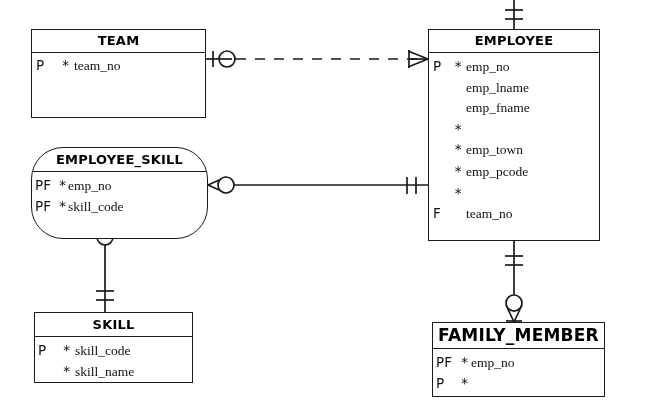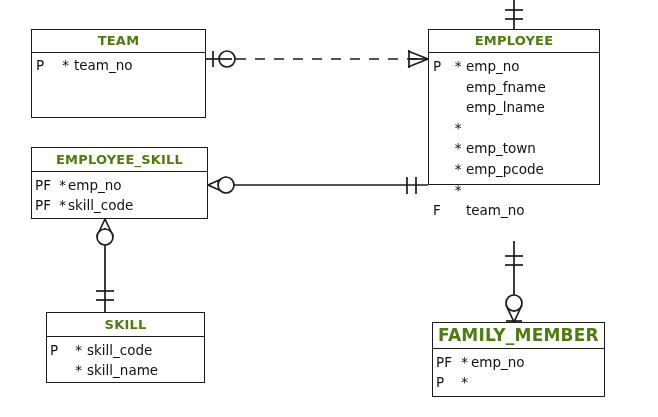--- a/index.html
+++ b/index.html
@@ -32,21 +32,21 @@
     box-sizing: border-box;
     border: 1.6px solid #1b1b1b;
     background: #ffffff;
     z-index: 3;
   }
   .entity-header {
     box-sizing: border-box;
     border-bottom: 1.6px solid #1b1b1b;
     text-align: center;
     font-weight: bold;
-    color: #4d7c0f;
+    color: #000000;
     letter-spacing: 0.2px;
     white-space: nowrap;
     overflow: hidden;
   }
   .entity-body {
     box-sizing: border-box;
     padding-top: 3px;
   }
   .attr-row {
     display: flex;
@@ -58,42 +58,43 @@
     flex: 0 0 auto;
     text-align: left;
   }
   .attr-opt {
     flex: 0 0 auto;
     text-align: center;
   }
   .attr-name {
     flex: 1 1 auto;
     text-align: left;
+    font-family: Liberation Serif, serif;
   }
 
   
   #ent-team            { left: 31px;  top: 29px;  width: 175px; height: 89px; }
   #ent-team .entity-header { height: 23px; line-height: 22px; font-size: 13px; }
   #ent-team .attr-row  { font-size: 13.5px; line-height: 19px; padding-left: 4px; }
   #ent-team .attr-key  { width: 21px; }
   #ent-team .attr-opt  { width: 17px; }
 
-  #ent-employee        { left: 428px; top: 29px;  width: 172px; height: 156px; }
+  #ent-employee        { left: 428px; top: 29px;  width: 172px; height: 212px; }
   #ent-employee .entity-header { height: 23px; line-height: 22px; font-size: 13px; }
   #ent-employee .attr-row { font-size: 13.5px; line-height: 20.6px; padding-left: 4px; }
   #ent-employee .attr-key { width: 17px; }
   #ent-employee .attr-opt { width: 16px; }
 
-  #ent-employee-skill  { left: 31px;  top: 147px; width: 177px; height: 72px; }
+  #ent-employee-skill  { left: 31px;  top: 147px; width: 177px; height: 92px; border-radius: 32px; }
   #ent-employee-skill .entity-header { height: 24px; line-height: 23px; font-size: 13px; }
   #ent-employee-skill .attr-row { font-size: 13.5px; line-height: 20px; padding-left: 3px; }
   #ent-employee-skill .attr-key { width: 22px; }
   #ent-employee-skill .attr-opt { width: 11px; }
 
-  #ent-skill           { left: 46px;  top: 312px; width: 159px; height: 71px; }
+  #ent-skill           { left: 34px;  top: 312px; width: 159px; height: 71px; }
   #ent-skill .entity-header { height: 24px; line-height: 23px; font-size: 13px; }
   #ent-skill .attr-row { font-size: 13.5px; line-height: 20px; padding-left: 3px; }
   #ent-skill .attr-key { width: 20px; }
   #ent-skill .attr-opt { width: 17px; }
 
   #ent-family-member   { left: 432px; top: 322px; width: 173px; height: 75px; }
   #ent-family-member .entity-header { height: 26px; line-height: 25px; font-size: 17px; }
   #ent-family-member .attr-row { font-size: 13.5px; line-height: 20px; padding-left: 3px; }
   #ent-family-member .attr-key { width: 22px; }
   #ent-family-member .attr-opt { width: 13px; }
@@ -184,26 +185,26 @@
     <div class="entity-header">EMPLOYEE</div>
     <div class="entity-body">
       <div class="attr-row">
         <span class="attr-key">P</span>
         <span class="attr-opt">*</span>
         <span class="attr-name">emp_no</span>
       </div>
       <div class="attr-row">
         <span class="attr-key"></span>
         <span class="attr-opt"></span>
+        <span class="attr-name">emp_lname</span>
+      </div>
+      <div class="attr-row">
+        <span class="attr-key"></span>
+        <span class="attr-opt"></span>
         <span class="attr-name">emp_fname</span>
-      </div>
-      <div class="attr-row">
-        <span class="attr-key"></span>
-        <span class="attr-opt"></span>
-        <span class="attr-name">emp_lname</span>
       </div>
       <div class="attr-row">
         <span class="attr-key"></span>
         <span class="attr-opt">*</span>
       </div>
       <div class="attr-row">
         <span class="attr-key"></span>
         <span class="attr-opt">*</span>
         <span class="attr-name">emp_town</span>
       </div>

